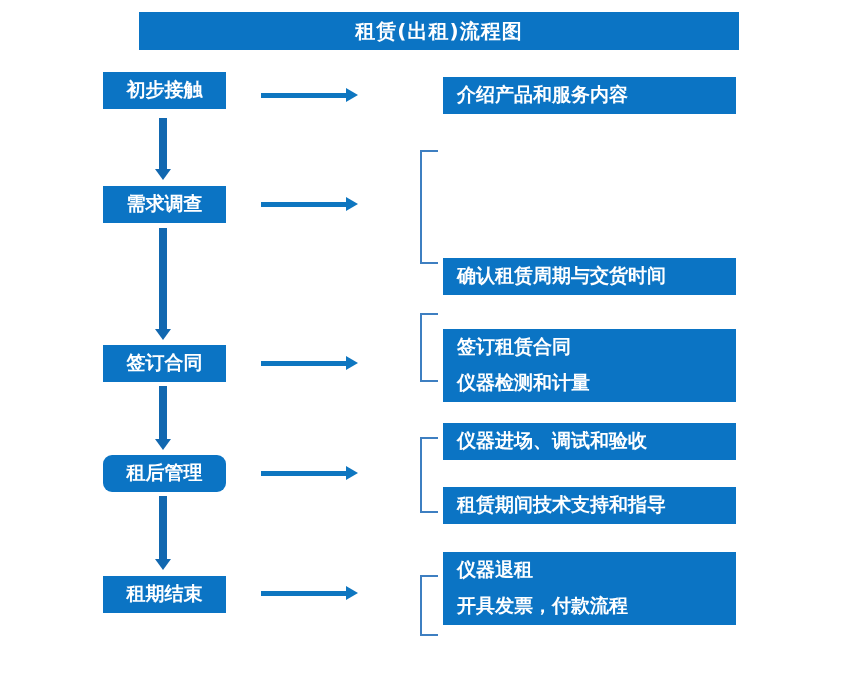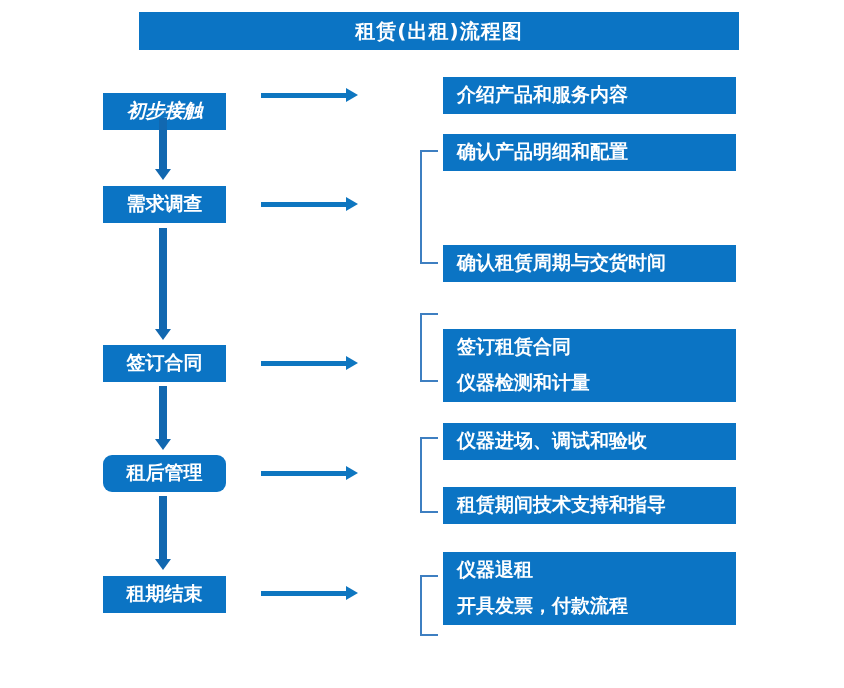--- a/index.html
+++ b/index.html
@@ -115,21 +115,21 @@
     box-sizing: border-box;
   }
 </style>
 </head>
 <body>
 
 <div id="canvas">
 
   <div class="title-bar">租赁(出租)流程图</div>
 
-  <div class="node left" style="top:93px;font-style:italic;">初步接触</div>
+  <div class="node left" style="top:72px;">初步接触</div>
   <div class="node left" style="top:186px;">需求调查</div>
   <div class="node left" style="top:345px;">签订合同</div>
   <div class="node left" style="top:455px;border-radius:9px;">租后管理</div>
   <div class="node left" style="top:576px;">租期结束</div>
 
   <div class="v-arrow" style="left:155px; top:118px; height:62px;">
     <div class="shaft" style="height:51px;"></div>
     <div class="head" style="top:51px;"></div>
   </div>
   <div class="v-arrow" style="left:155px; top:228px; height:112px;">
@@ -165,22 +165,21 @@
     <div class="shaft"></div>
     <div class="head"></div>
   </div>
 
   <div class="bracket" style="top:150px; height:114px;"></div>
   <div class="bracket" style="top:313px; height:69px;"></div>
   <div class="bracket" style="top:437px; height:76px;"></div>
   <div class="bracket" style="top:575px; height:61px;"></div>
 
   <div class="node right" style="top:77px;">介绍产品和服务内容</div>
-  <div class="node right" style="top:134px;">确认产品明细和配置</div>
-  <div class="node right" style="top:245px;">确认租赁周期与交货时间</div>
+  <div class="node right" style="top:258px;">确认租赁周期与交货时间</div>
   <div class="node right" style="top:313px;margin-top:16px;">签订租赁合同</div>
   <div class="node right" style="top:423px;">仪器进场、调试和验收</div>
   <div class="node right" style="top:365px;">仪器检测和计量</div>
   <div class="node right" style="top:487px;">租赁期间技术支持和指导</div>
   <div class="node right" style="top:552px;">仪器退租</div>
   <div class="node right" style="top:588px;">开具发票，付款流程</div>
 
 </div>
 
 </body></html>

